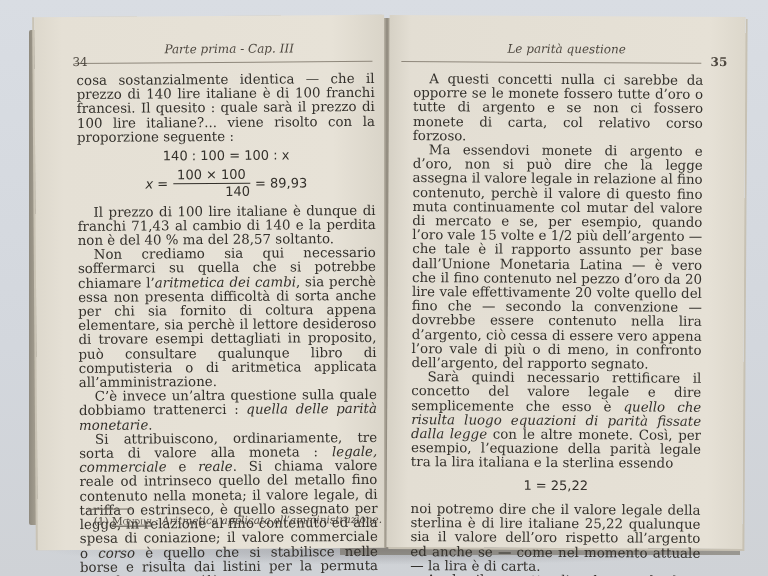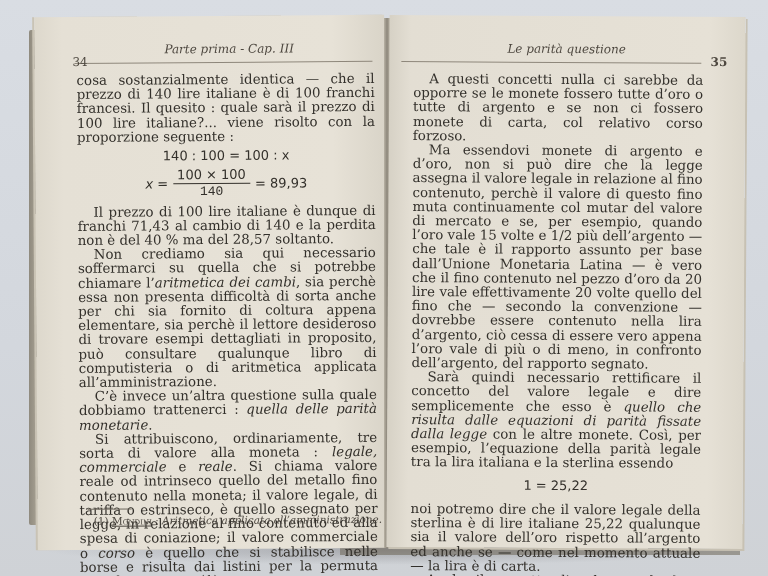--- a/index.html
+++ b/index.html
@@ -52,23 +52,23 @@
   .right .header .runhead { left:106px; }
   .body {
     position:absolute; font-size:13.4px; line-height:14.2px; text-align:justify; color:#33302b;
   }
   .left .body { left:42px; top:57px; width:298px; }
   .right .body { left:24px; top:57px; width:290px; }
   .body p { margin:0; text-indent:16px; }
   .body p.noindent { text-indent:0; }
   .eq { text-align:center; margin:5px 0; font-family:"DejaVu Sans","Liberation Sans",sans-serif; font-size:13px; }
   .frac { display:inline-flex; align-items:center; gap:2px; }
-  .frac .stack { display:inline-flex; flex-direction:column; align-items:center; margin:0 3px; }
+  .frac .stack { display:inline-flex; flex-direction:column; align-items:flex-end; margin:0 3px; }
   .frac .num { border-bottom:1px solid #33302b; padding:0 4px 1px; }
-  .frac .den { padding-top:1px;font-family:Liberation Mono, monospace; }
+  .frac .den { padding-top:1px; }
   .it { font-style:italic; }
   .fn-rule { position:absolute; left:50px; top:492px; width:44px; border-top:1px solid #6e685e; }
   .footnote { position:absolute; left:56px; top:498px; font-size:10.5px; color:#4b463f; white-space:nowrap; }
   .footnote .sc { font-variant:small-caps;text-decoration:underline; }
 </style>
 </head>
 <body>
 
 <div class="shadow"></div>
 <div class="cover-left"></div>
@@ -107,18 +107,18 @@
 <div class="gutter"></div>
 
 <div class="page right">
   <div class="header">
     <span class="runhead">Le parità questione</span>
     <span class="pnum">35</span>
   </div>
   <div class="body">
     <p>A questi concetti nulla ci sarebbe da opporre se le monete fossero tutte d’oro o tutte di argento e se non ci fossero monete di carta, col relativo corso forzoso.</p>
     <p>Ma essendovi monete di argento e d’oro, non si può dire che la legge assegna il valore legale in relazione al fino contenuto, perchè il valore di questo fino muta continuamente col mutar del valore di mercato e se, per esempio, quando l’oro vale 15 volte e 1/2 più dell’argento — che tale è il rapporto assunto per base dall’Unione Monetaria Latina — è vero che il fino contenuto nel pezzo d’oro da 20 lire vale effettivamente 20 volte quello del fino che — secondo la convenzione — dovrebbe essere contenuto nella lira d’argento, ciò cessa di essere vero appena l’oro vale di più o di meno, in confronto dell’argento, del rapporto segnato.</p>
-    <p><span>Sarà quindi necessario rettificare il concetto del valore legale e dire semplicemente che esso è </span><span class="it">quello che risulta dalle equazioni di parità fissate dalla legge</span><span> con le altre monete. Così, per esempio, l’equazione della parità legale tra la lira italiana e la sterlina essendo</span></p>
+    <p><span>Sarà quindi necessario rettificare il concetto del valore legale e dire semplicemente che esso è </span><span class="it">quello che risulta luogo equazioni di parità fissate dalla legge</span><span> con le altre monete. Così, per esempio, l’equazione della parità legale tra la lira italiana e la sterlina essendo</span></p>
     <div class="eq" style="margin:8px 0 10px;">1 = 25,22</div>
     <p class="noindent">noi potremo dire che il valore legale della sterlina è di lire italiane 25,22 qualunque sia il valore dell’oro rispetto all’argento ed anche se — come nel momento attuale — la lira è di carta.</p>
     <p><span>Anche il concetto di </span><span class="it">valore reale</span><span> deve essere modificato. Il valore reale di una moneta dà luogo ogni momento a manifestazioni concrete che non si accordano con la definizione su riportata. Du-</span></p>
   </div>
 </div>
 
 </body></html>

